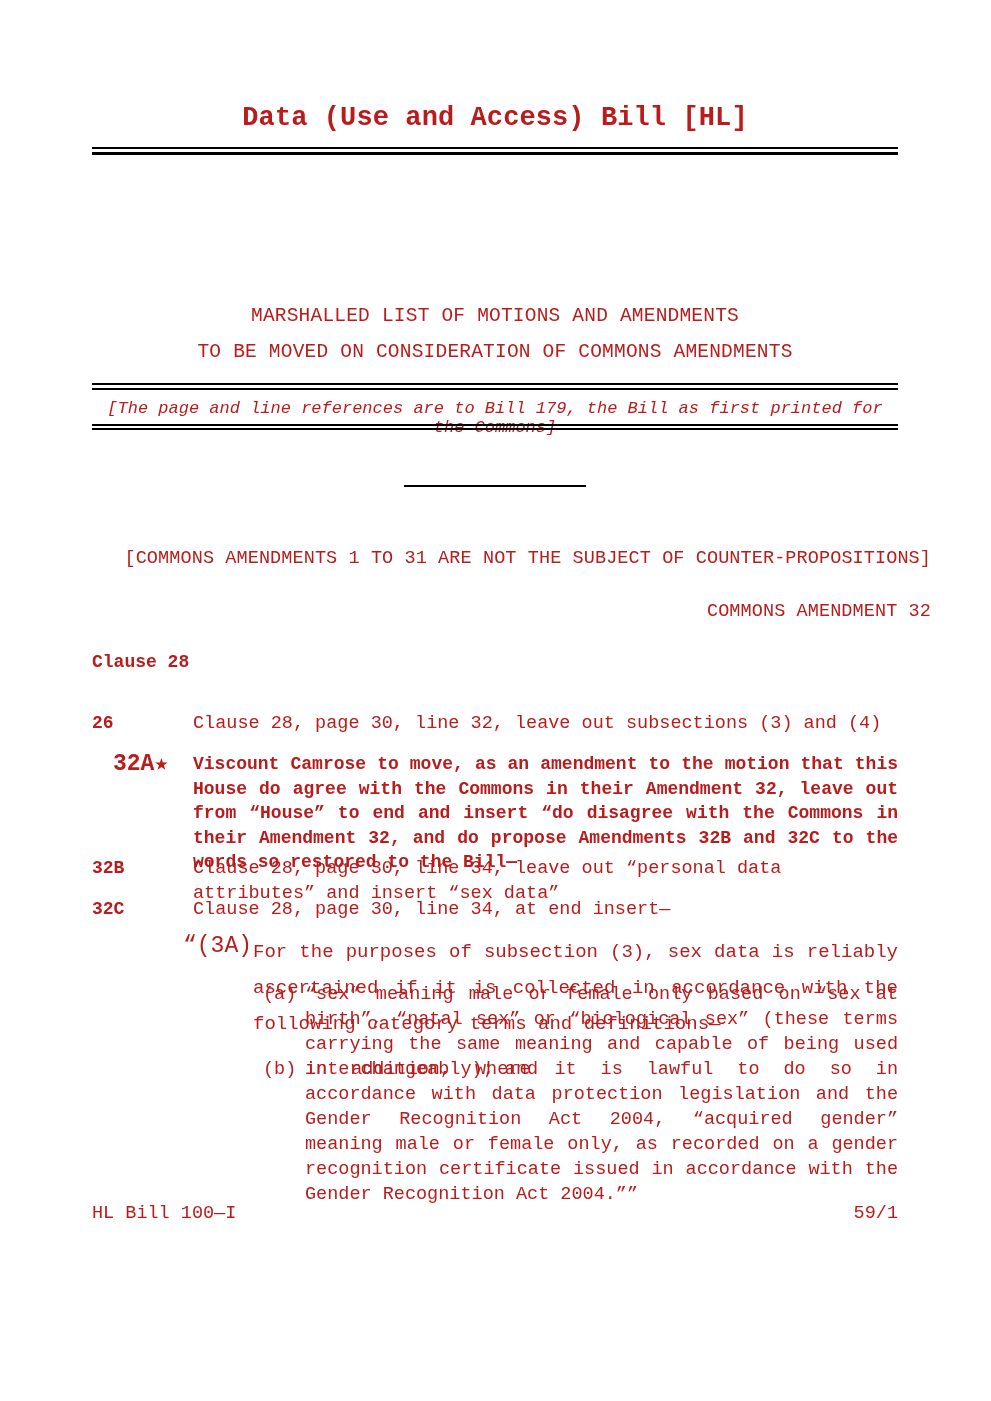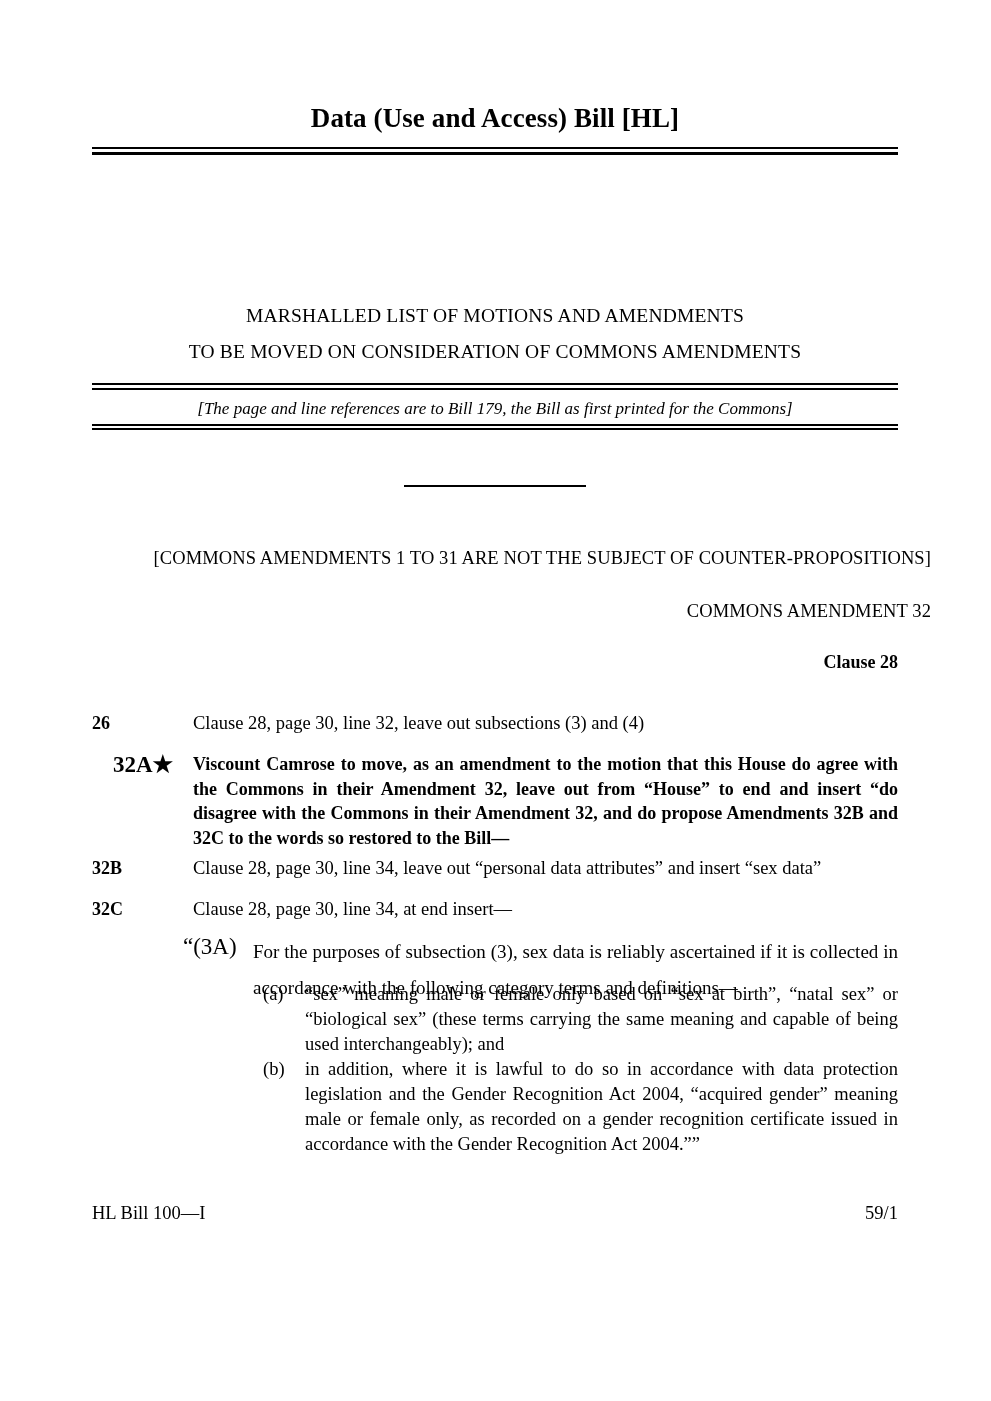--- a/index.html
+++ b/index.html
@@ -7,22 +7,22 @@
     padding: 0;
     background: #ffffff;
   }
 
   .page {
     position: relative;
     width: 991px;
     height: 1401px;
     margin: 0 auto;
     background: #ffffff;
-    color: #000000;
-    font-family: Liberation Serif, serif;
+    color: #b91c1c;
+    font-family: Liberation Mono, monospace;
     overflow: hidden;
   }
 
   
   .doc-title {
     position: absolute;
     left: 92px;
     top: 103px;
     width: 806px;
     text-align: center;
@@ -92,21 +92,21 @@
     letter-spacing: 0.1px;
   }
   #heading-not-subject { top: 548px; }
   #heading-amendment-32 { top: 601px; }
 
   .clause-heading {
     position: absolute;
     left: 92px;
     top: 652px;
     width: 806px;
-    text-align: right;
+    text-align: left;
     font-size: 18px;
     font-weight: bold;
   }
 
   
   .amendment {
     position: absolute;
     left: 92px;
     width: 806px;
   }

